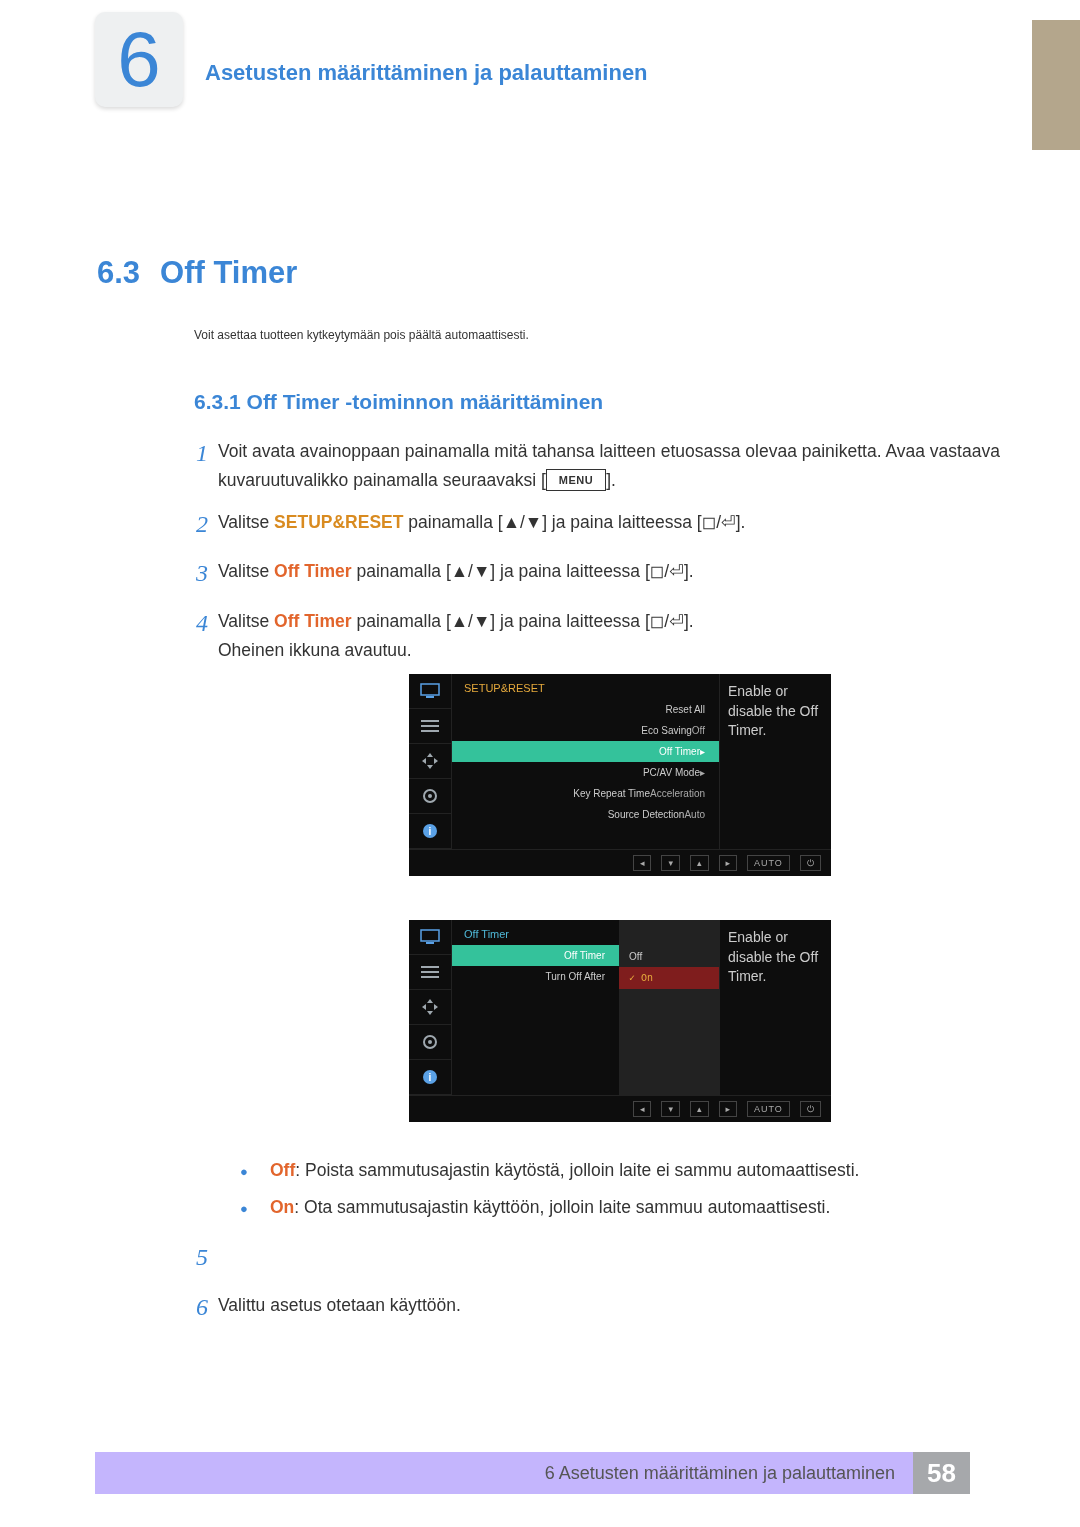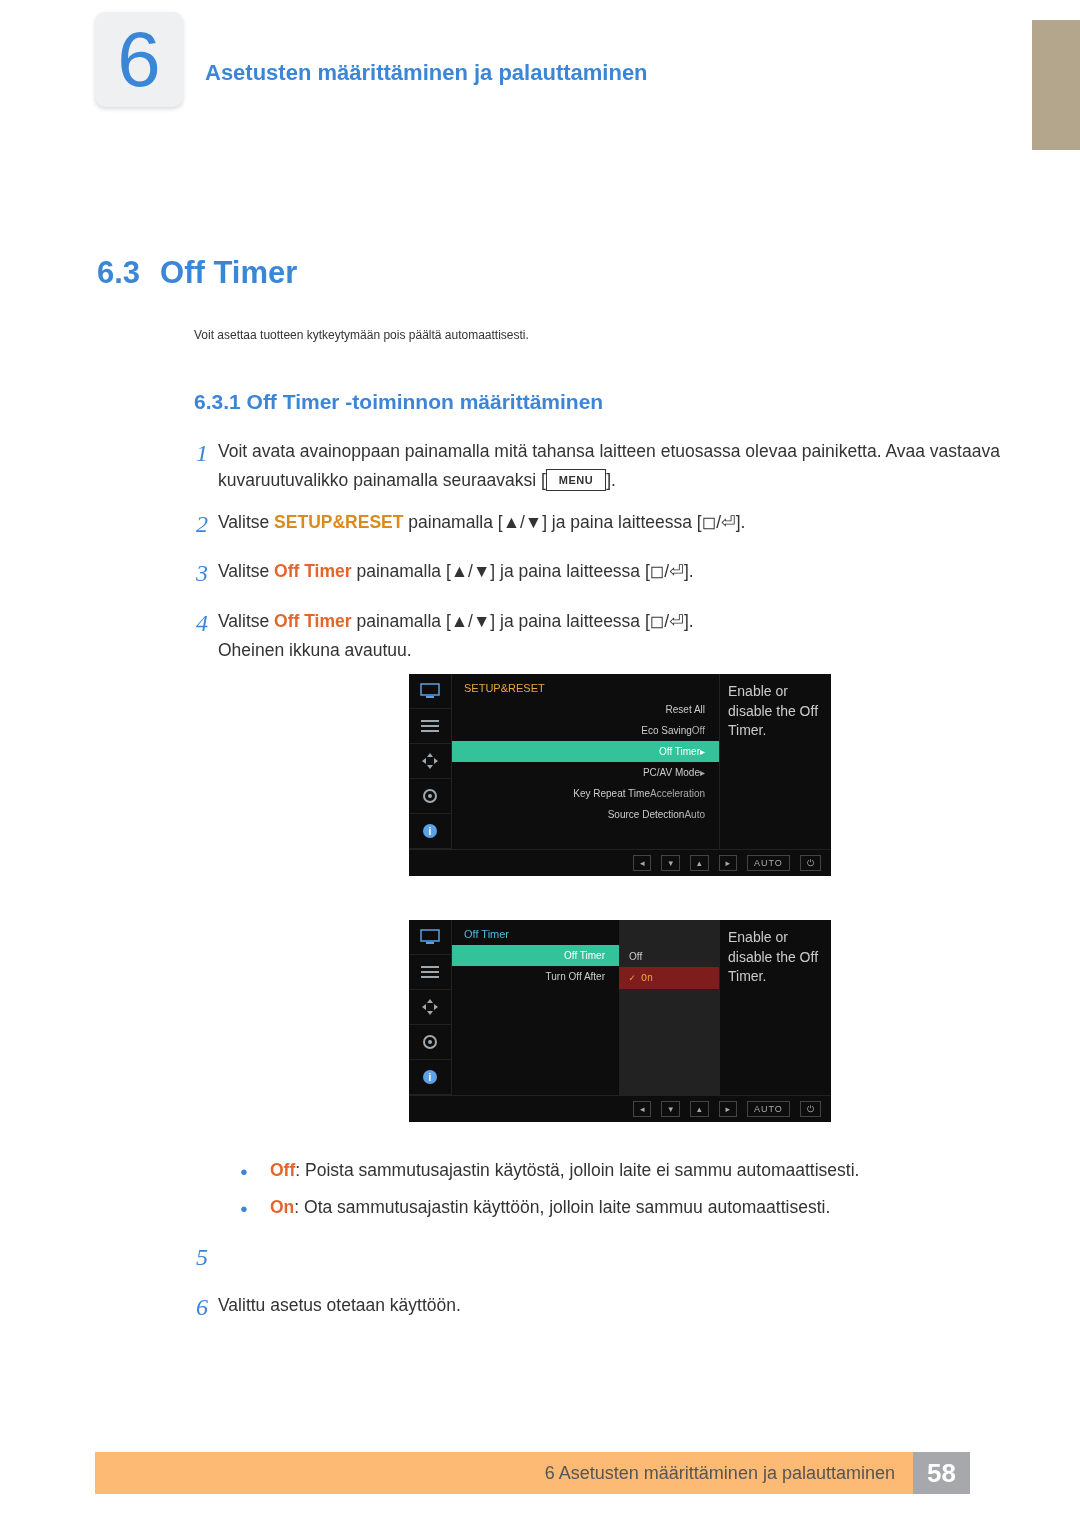--- a/index.html
+++ b/index.html
@@ -232,21 +232,21 @@
     color: #e5a93c;
     font-family: Liberation Mono, monospace;
   }
   
   .footer-bar {
     position: absolute;
     left: 95px;
     bottom: 33px;
     right: 167px;
     height: 42px;
-    background: #fdba74;
+    background: #c4b5fd;
     display: flex;
     align-items: center;
     justify-content: flex-end;
     padding-right: 18px;
     font-size: 18px;
     color: #555;
   }
   .footer-page {
     position: absolute;
     right: 110px;

